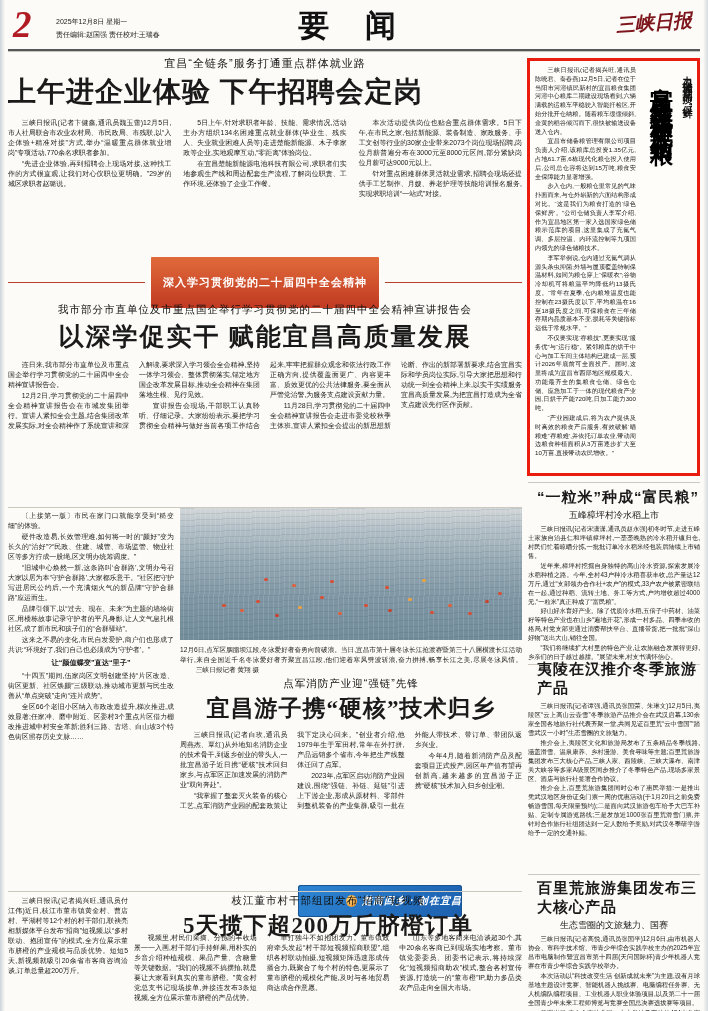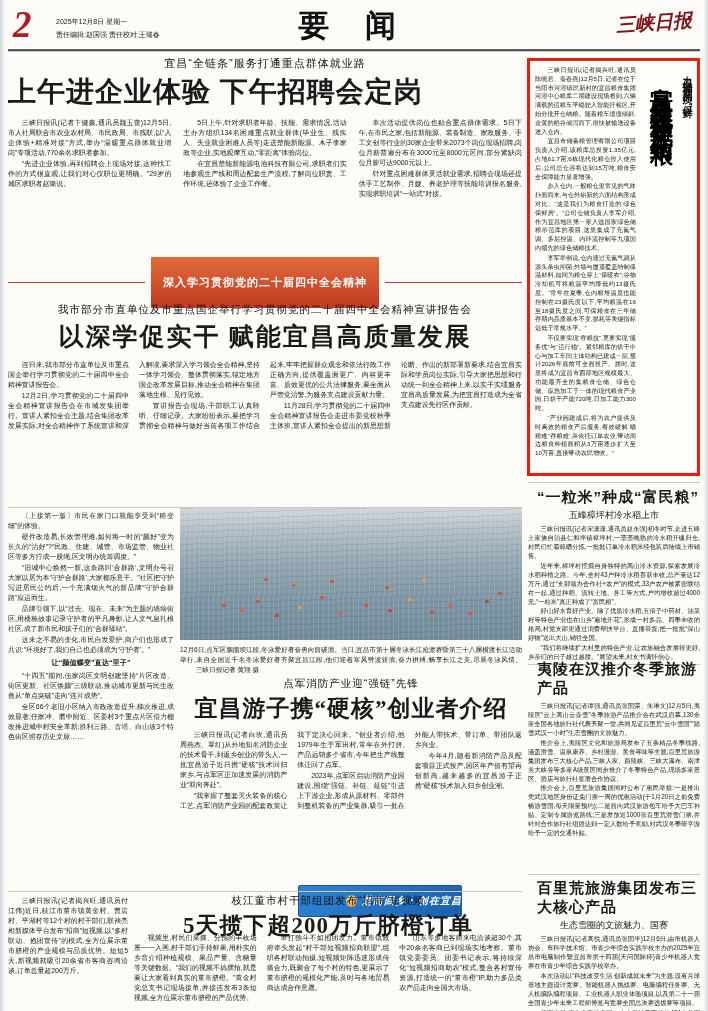--- a/index.html
+++ b/index.html
@@ -169,21 +169,21 @@
     <div class="ripples"></div>
     <div class="dots"></div>
   </div>
   <div class="abs caption">
     <span>12月6日,点军区胭脂坝江段,冬泳爱好者奋勇向前破浪。当日,宜昌市第十届冬泳长江抢渡赛暨第三十八届横渡长江活动举行,来自全国近千名冬泳爱好者齐聚宜昌江段,他们迎着寒风劈波斩浪,奋力拼搏,畅享长江之美,尽展冬泳风情。</span>
     <span class="credit">三峡日报记者 黄翔 摄</span>
   </div>
 
   <div class="abs ret">
     <div class="kicker">点军消防产业迎“强链”先锋</div>
-    <div class="headline">宜昌游子携“硬核”创业者介绍</div>
+    <div class="headline">宜昌游子携“硬核”技术归乡</div>
     <div class="body">
         <p class="bp">三峡日报讯(记者白玫,通讯员周燕杰、覃红)从外地知名消防企业的技术骨干,到返乡创业的带头人,一批宜昌游子近日携“硬核”技术回归家乡,与点军区正加速发展的消防产业“双向奔赴”。</p>
         <p class="bp">“我掌握了整套灭火装备的核心工艺,点军消防产业园的配套政策让我下定决心回来。”创业者介绍,他1979年生于军田村,常年在外打拼,产品远销多个省市,今年把生产线整体迁回了点军。</p>
         <p class="bp">2023年,点军区启动消防产业园建设,围绕“强链、补链、延链”引进上下游企业,形成从原材料、零部件到整机装备的产业集群,吸引一批在外能人带技术、带订单、带团队返乡兴业。</p>
         <p class="bp">今年4月,随着新消防产品及配套项目正式投产,园区年产值有望再创新高,越来越多的宜昌游子正携“硬核”技术加入归乡创业潮。</p>
       </div>
     <div class="badge">
       <span class="logo"></span>
       <span class="txt">楚商回乡 · 创在宜昌</span>
     </div>

